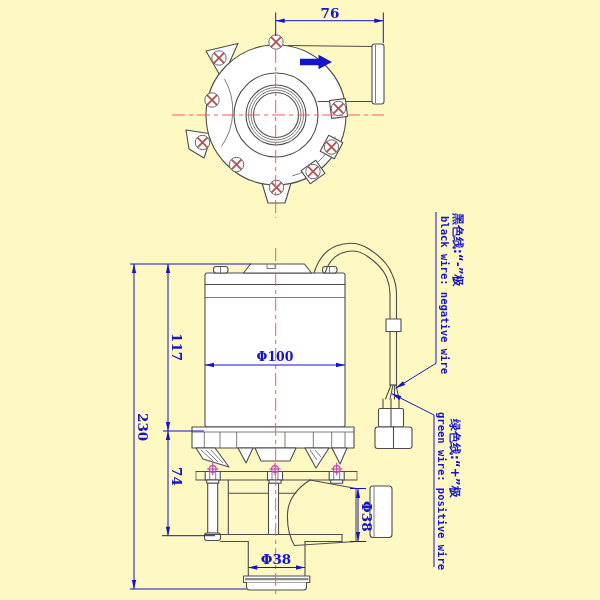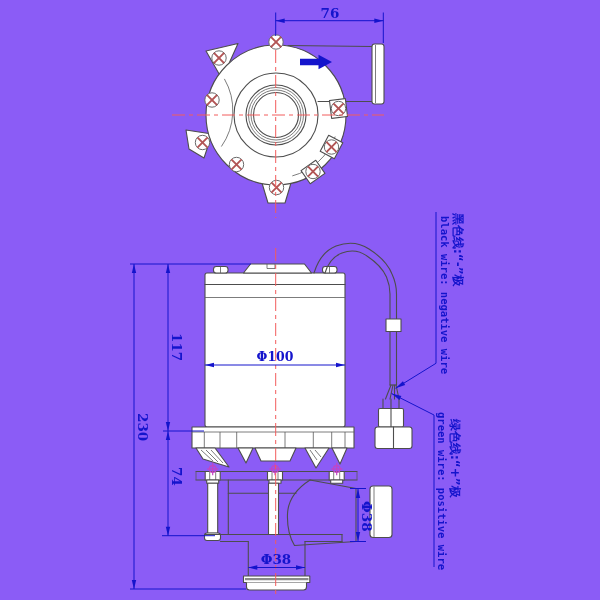--- a/index.html
+++ b/index.html
@@ -1,16 +1,16 @@
 <!DOCTYPE html>
 <html><head>
 <meta charset="utf-8">
 <style>
   html,body{margin:0;padding:0;background:#ffffff;}
-  .canvas{position:relative;width:600px;height:600px;background:#8b5cf6;overflow:hidden;
+  .canvas{position:relative;width:600px;height:600px;background:#fef9c3;overflow:hidden;
           font-family:"DejaVu Sans",sans-serif;}
   svg{display:block;}
   
   .part{stroke:#4d4d4d;stroke-width:1.1;fill:none;stroke-linecap:round;stroke-linejoin:round;}
   .partf{stroke:#4d4d4d;stroke-width:1.1;fill:#ffffff;stroke-linejoin:round;}
   .thin{stroke:#5a5a5a;stroke-width:0.8;fill:none;}
   .thick{stroke:#8a8a8a;stroke-width:2.2;fill:none;}
   
   .dimln{stroke:#1414cc;stroke-width:1;fill:none;}
   .dimarrow{fill:#1414cc;stroke:none;}

